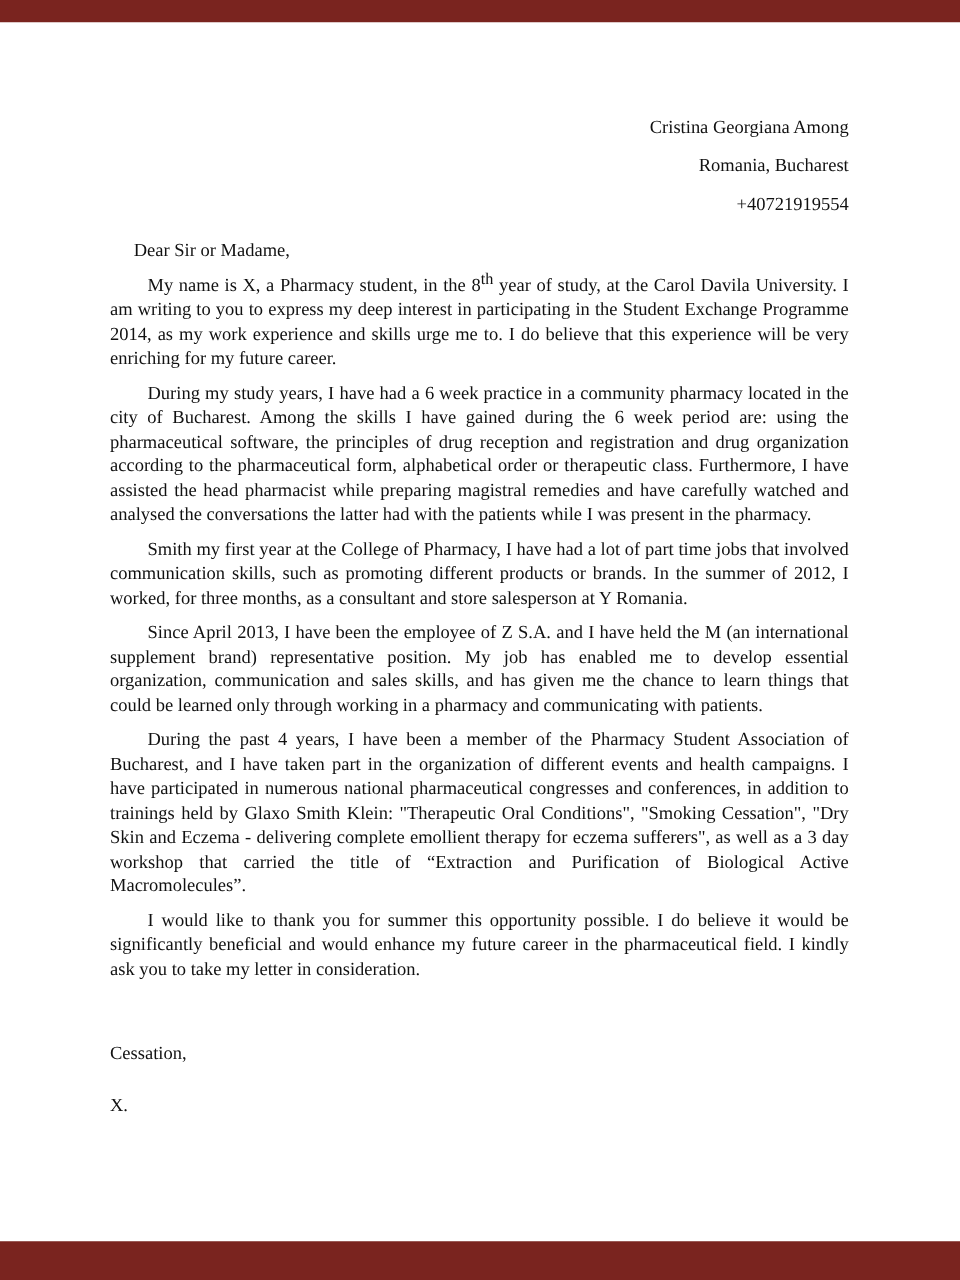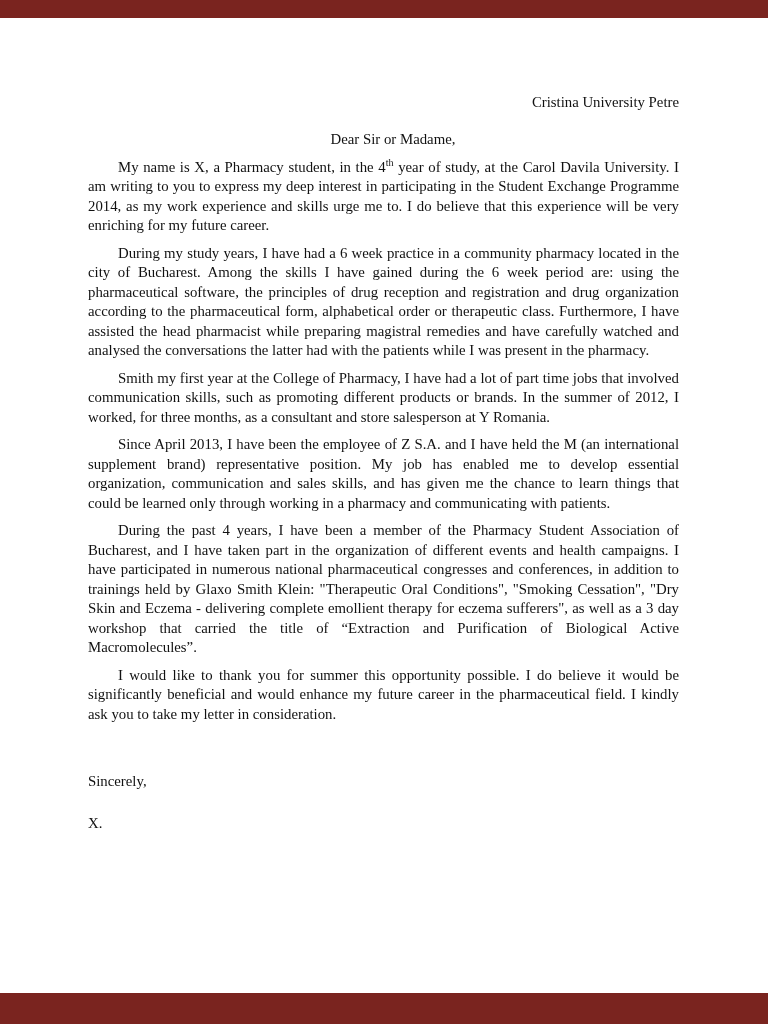--- a/index.html
+++ b/index.html
@@ -34,31 +34,30 @@
     line-height: 19px;
   }
   .sender-line {
     margin: 0 0 12px 0;
   }
   .salutation {
     margin: 18px 0 0 0;
     font-size: 14.8px;
     line-height: 19.5px;
     text-indent: 19px;
-    text-align: center;
   }
   .body-paragraph {
     margin: 8px 0 0 0;
     font-size: 14.8px;
     line-height: 19.5px;
     text-align: justify;
     text-indent: 30px;
   }
   .body-paragraph sup {
-    font-size: 10px;
+    font-size: 13px;
     line-height: 0;
     vertical-align: super;
   }
   .closing {
     margin: 48px 0 0 0;
     font-size: 14.8px;
     line-height: 19.5px;
   }
   .signature {
     margin: 22px 0 0 0;
@@ -67,36 +66,38 @@
   }
 </style>
 </head>
 <body>
 
 <div class="viewer-bar top" style="background-color: rgb(122, 36, 31);"></div>
 
 <div class="page">
 
   <div class="sender-block">
-    <p class="sender-line">Cristina University Petre</p>
+    <p class="sender-line">Cristina Georgiana Among</p>
+    <p class="sender-line">Romania, Bucharest</p>
+    <p class="sender-line">+40721919554</p>
   </div>
 
   <p class="salutation">Dear Sir or Madame,</p>
 
-  <p class="body-paragraph"><span>My name is X, a Pharmacy student, in the 4</span><sup>th</sup><span> year of study, at the Carol Davila University. I am writing to you to express my deep interest in participating in the Student Exchange Programme 2014, as my work experience and skills urge me to. I do believe that this experience will be very enriching for my future career.</span></p>
+  <p class="body-paragraph"><span>My name is X, a Pharmacy student, in the 8</span><sup>th</sup><span> year of study, at the Carol Davila University. I am writing to you to express my deep interest in participating in the Student Exchange Programme 2014, as my work experience and skills urge me to. I do believe that this experience will be very enriching for my future career.</span></p>
 
   <p class="body-paragraph">During my study years, I have had a 6 week practice in a community pharmacy located in the city of Bucharest. Among the skills I have gained during the 6 week period are: using the pharmaceutical software, the principles of drug reception and registration and drug organization according to the pharmaceutical form, alphabetical order or therapeutic class. Furthermore, I have assisted the head pharmacist while preparing magistral remedies and have carefully watched and analysed the conversations the latter had with the patients while I was present in the pharmacy.</p>
 
   <p class="body-paragraph">Smith my first year at the College of Pharmacy, I have had a lot of part time jobs that involved communication skills, such as promoting different products or brands. In the summer of 2012, I worked, for three months, as a consultant and store salesperson at Y Romania.</p>
 
   <p class="body-paragraph">Since April 2013, I have been the employee of Z S.A. and I have held the M (an international supplement brand) representative position. My job has enabled me to develop essential organization, communication and sales skills, and has given me the chance to learn things that could be learned only through working in a pharmacy and communicating with patients.</p>
 
   <p class="body-paragraph">During the past 4 years, I have been a member of the Pharmacy Student Association of Bucharest, and I have taken part in the organization of different events and health campaigns. I have participated in numerous national pharmaceutical congresses and conferences, in addition to trainings held by Glaxo Smith Klein: "Therapeutic Oral Conditions", "Smoking Cessation", "Dry Skin and Eczema - delivering complete emollient therapy for eczema sufferers", as well as a 3 day workshop that carried the title of “Extraction and Purification of Biological Active Macromolecules”.</p>
 
   <p class="body-paragraph">I would like to thank you for summer this opportunity possible. I do believe it would be significantly beneficial and would enhance my future career in the pharmaceutical field. I kindly ask you to take my letter in consideration.</p>
 
-  <p class="closing">Sincerely,</p>
+  <p class="closing">Cessation,</p>
 
   <p class="signature">X.</p>
 
 </div>
 
 <div class="viewer-bar bottom" style="background-color: rgb(122, 36, 31);"></div>
 
 </body></html>

